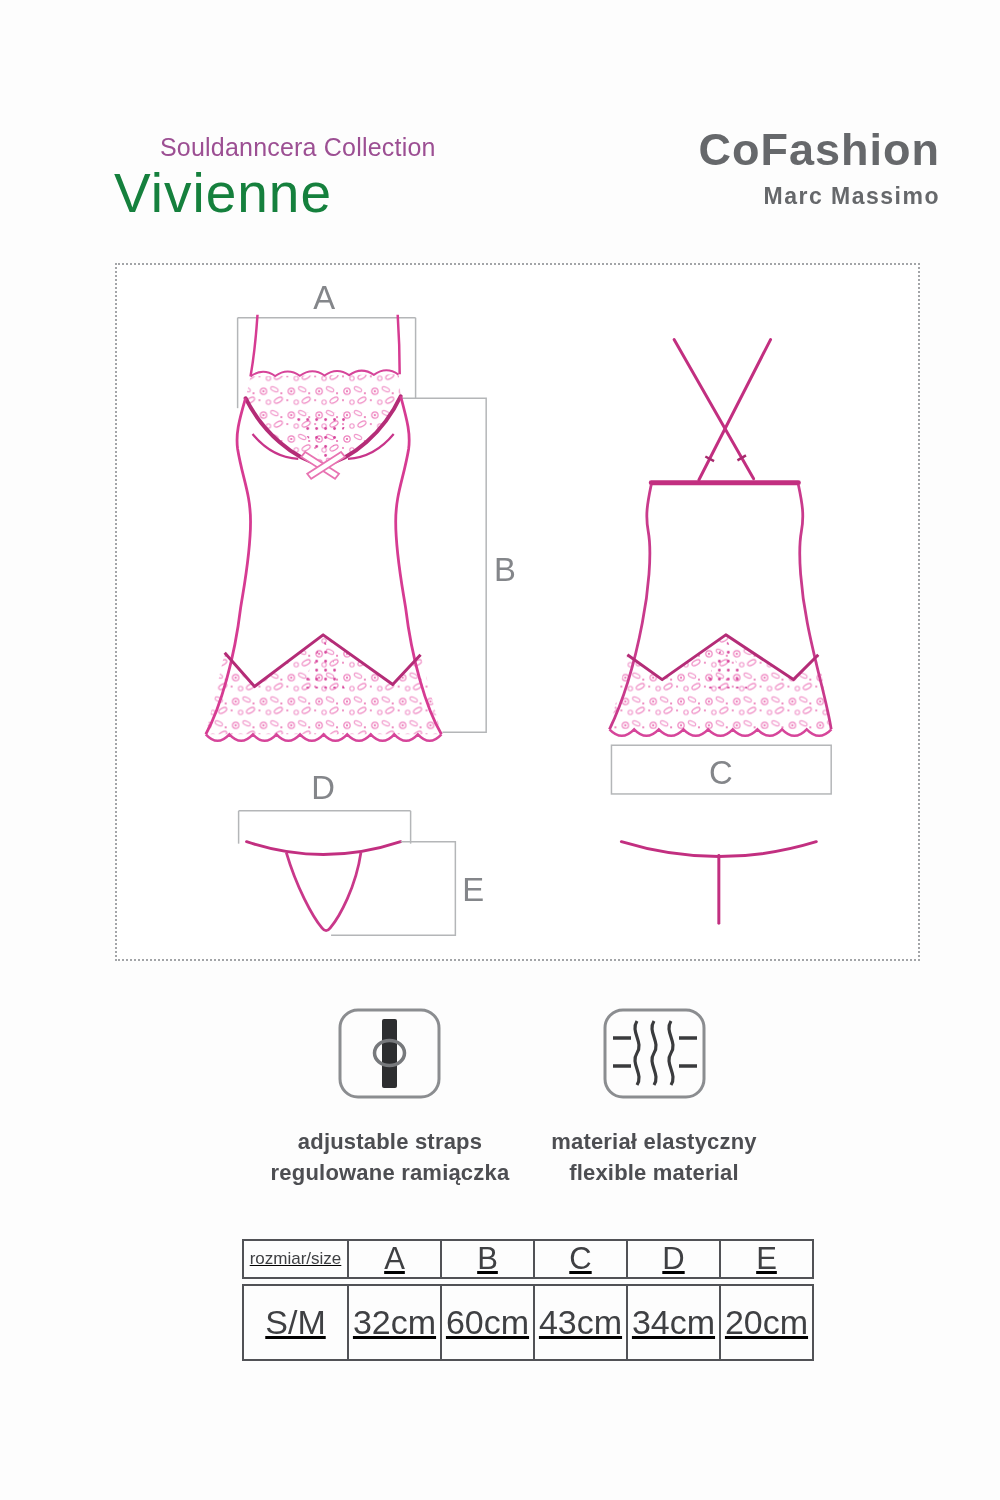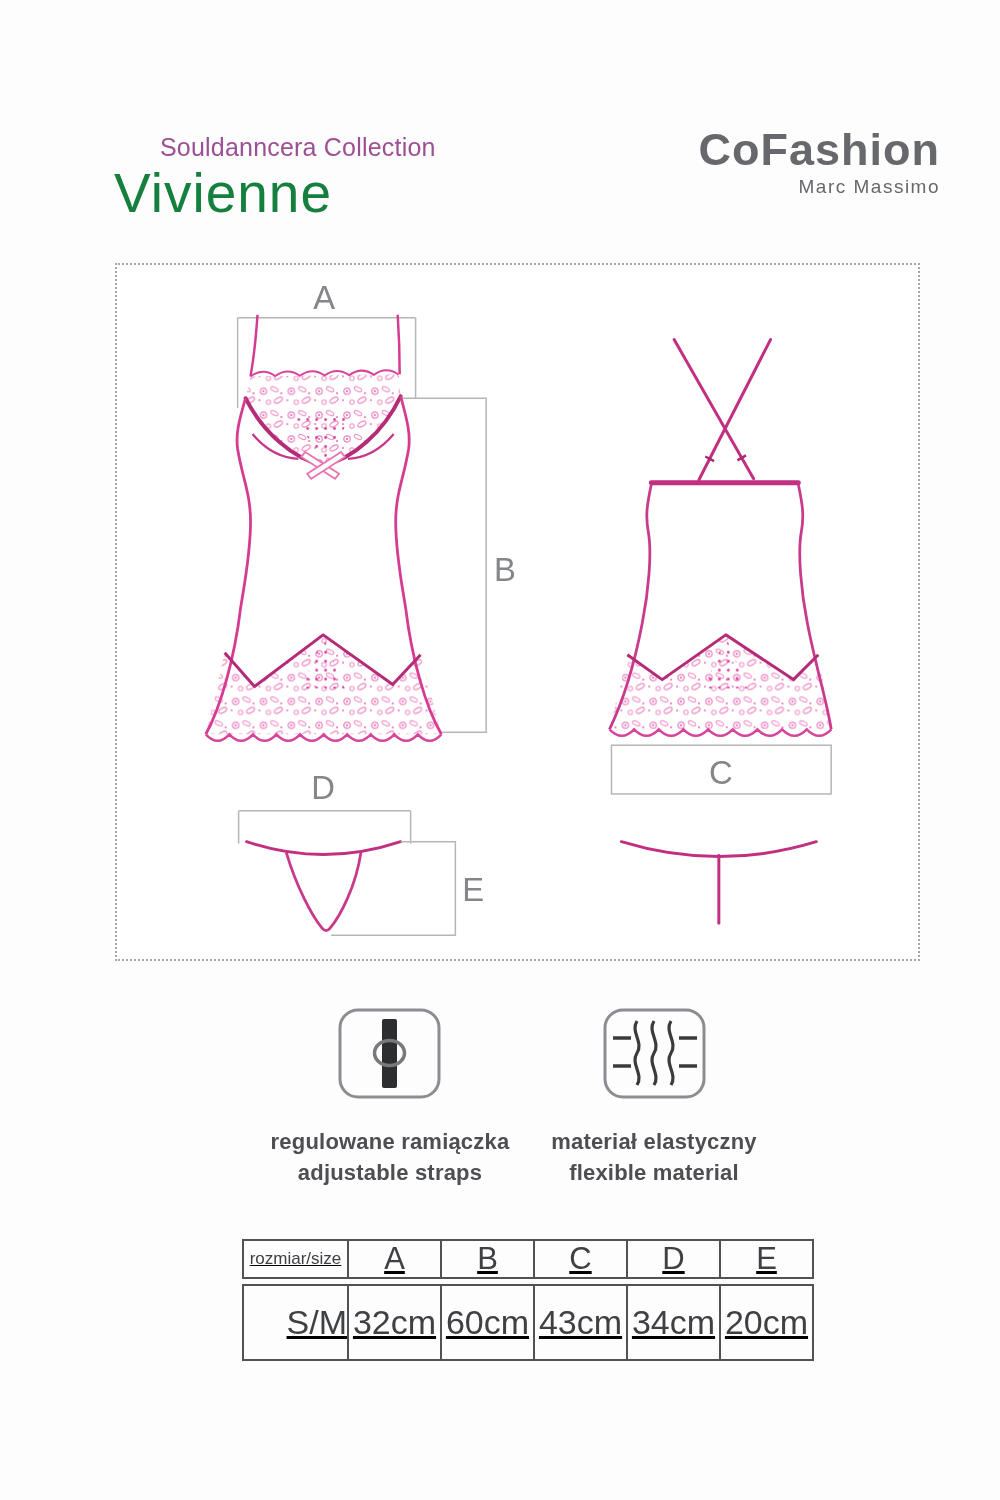--- a/index.html
+++ b/index.html
@@ -5,21 +5,21 @@
   html,body{margin:0;padding:0;}
   body{width:1000px;height:1500px;position:relative;background:#fdfdfd;
        font-family:"Liberation Sans", sans-serif;overflow:hidden;}
   .abs{position:absolute;}
 
   
   .collection{left:117px;top:133px;font-size:25px;color:#9c4f93;letter-spacing:.2px;margin-left:43px;}
   .product{left:114px;top:161px;font-size:55px;color:#15803d;letter-spacing:1px;}
   .brand-block{right:60px;top:126px;text-align:right;color:#66686b;}
   .brand{font-size:45px;font-weight:bold;letter-spacing:1px;line-height:1.05;}
-  .brand-sub{font-size:19px;font-weight:normal;letter-spacing:1.5px;margin-top:3px;}
+  .brand-sub{font-size:23px;font-weight:bold;letter-spacing:1.5px;margin-top:10px;}
 
   
   .diagram-box{left:115px;top:263px;width:805px;height:698px;box-sizing:border-box;
                border:2px dotted #a3a5a8;background:#fff;}
   .diagram-box svg{display:block;width:100%;height:100%;}
   .dim-label{font-family:"Liberation Sans", sans-serif;font-size:33px;fill:#84868a;}
 
   
   .feature-icon{width:105px;height:93px;}
   .icon1{left:337px;top:1007px;}
@@ -35,21 +35,21 @@
   .tbl-head{top:1239px;}
   .tbl-body{top:1284px;}
   th,td{border:2px solid #515256;text-align:center;vertical-align:middle;
         color:#3f4043;font-weight:normal;padding:0;overflow:hidden;}
   .col-size{width:103px;}
   .col-dim{width:91px;}
   .tbl-head th{height:36px;}
   .head-label{font-size:17px;}
   .head-letter{font-size:31px;}
   .tbl-body td{height:73px;font-size:34px;}
-  .row-label{font-size:30px;text-align:right;}
+  .row-label{font-size:30px;}
 </style>
 </head>
 <body>
 
 <div class="abs collection">Souldanncera Collection</div>
 <div class="abs product">Vivienne</div>
 <div class="abs brand-block">
   <div class="brand">CoFashion</div>
   <div class="brand-sub">Marc Massimo</div>
 </div>
@@ -175,22 +175,22 @@
   </g>
   <g stroke="#3a3b3d" stroke-width="3.5">
     <path d="M11,31 H29"></path>
       <path d="M11,59 H29"></path>
     <path d="M77,31 H95"></path>
       <path d="M77,59 H95"></path>
   </g>
 </svg>
 
 <div class="abs caption caption1">
+  <div>adjustable straps</div>
   <div>regulowane ramiączka</div>
-  <div>adjustable straps</div>
 </div>
 <div class="abs caption caption2">
   <div>materiał elastyczny</div>
   <div>flexible material</div>
 </div>
 
 <table class="abs tbl tbl-head">
   <tbody>
       <tr>
     <th class="col-size head-label">rozmiar/size</th>

